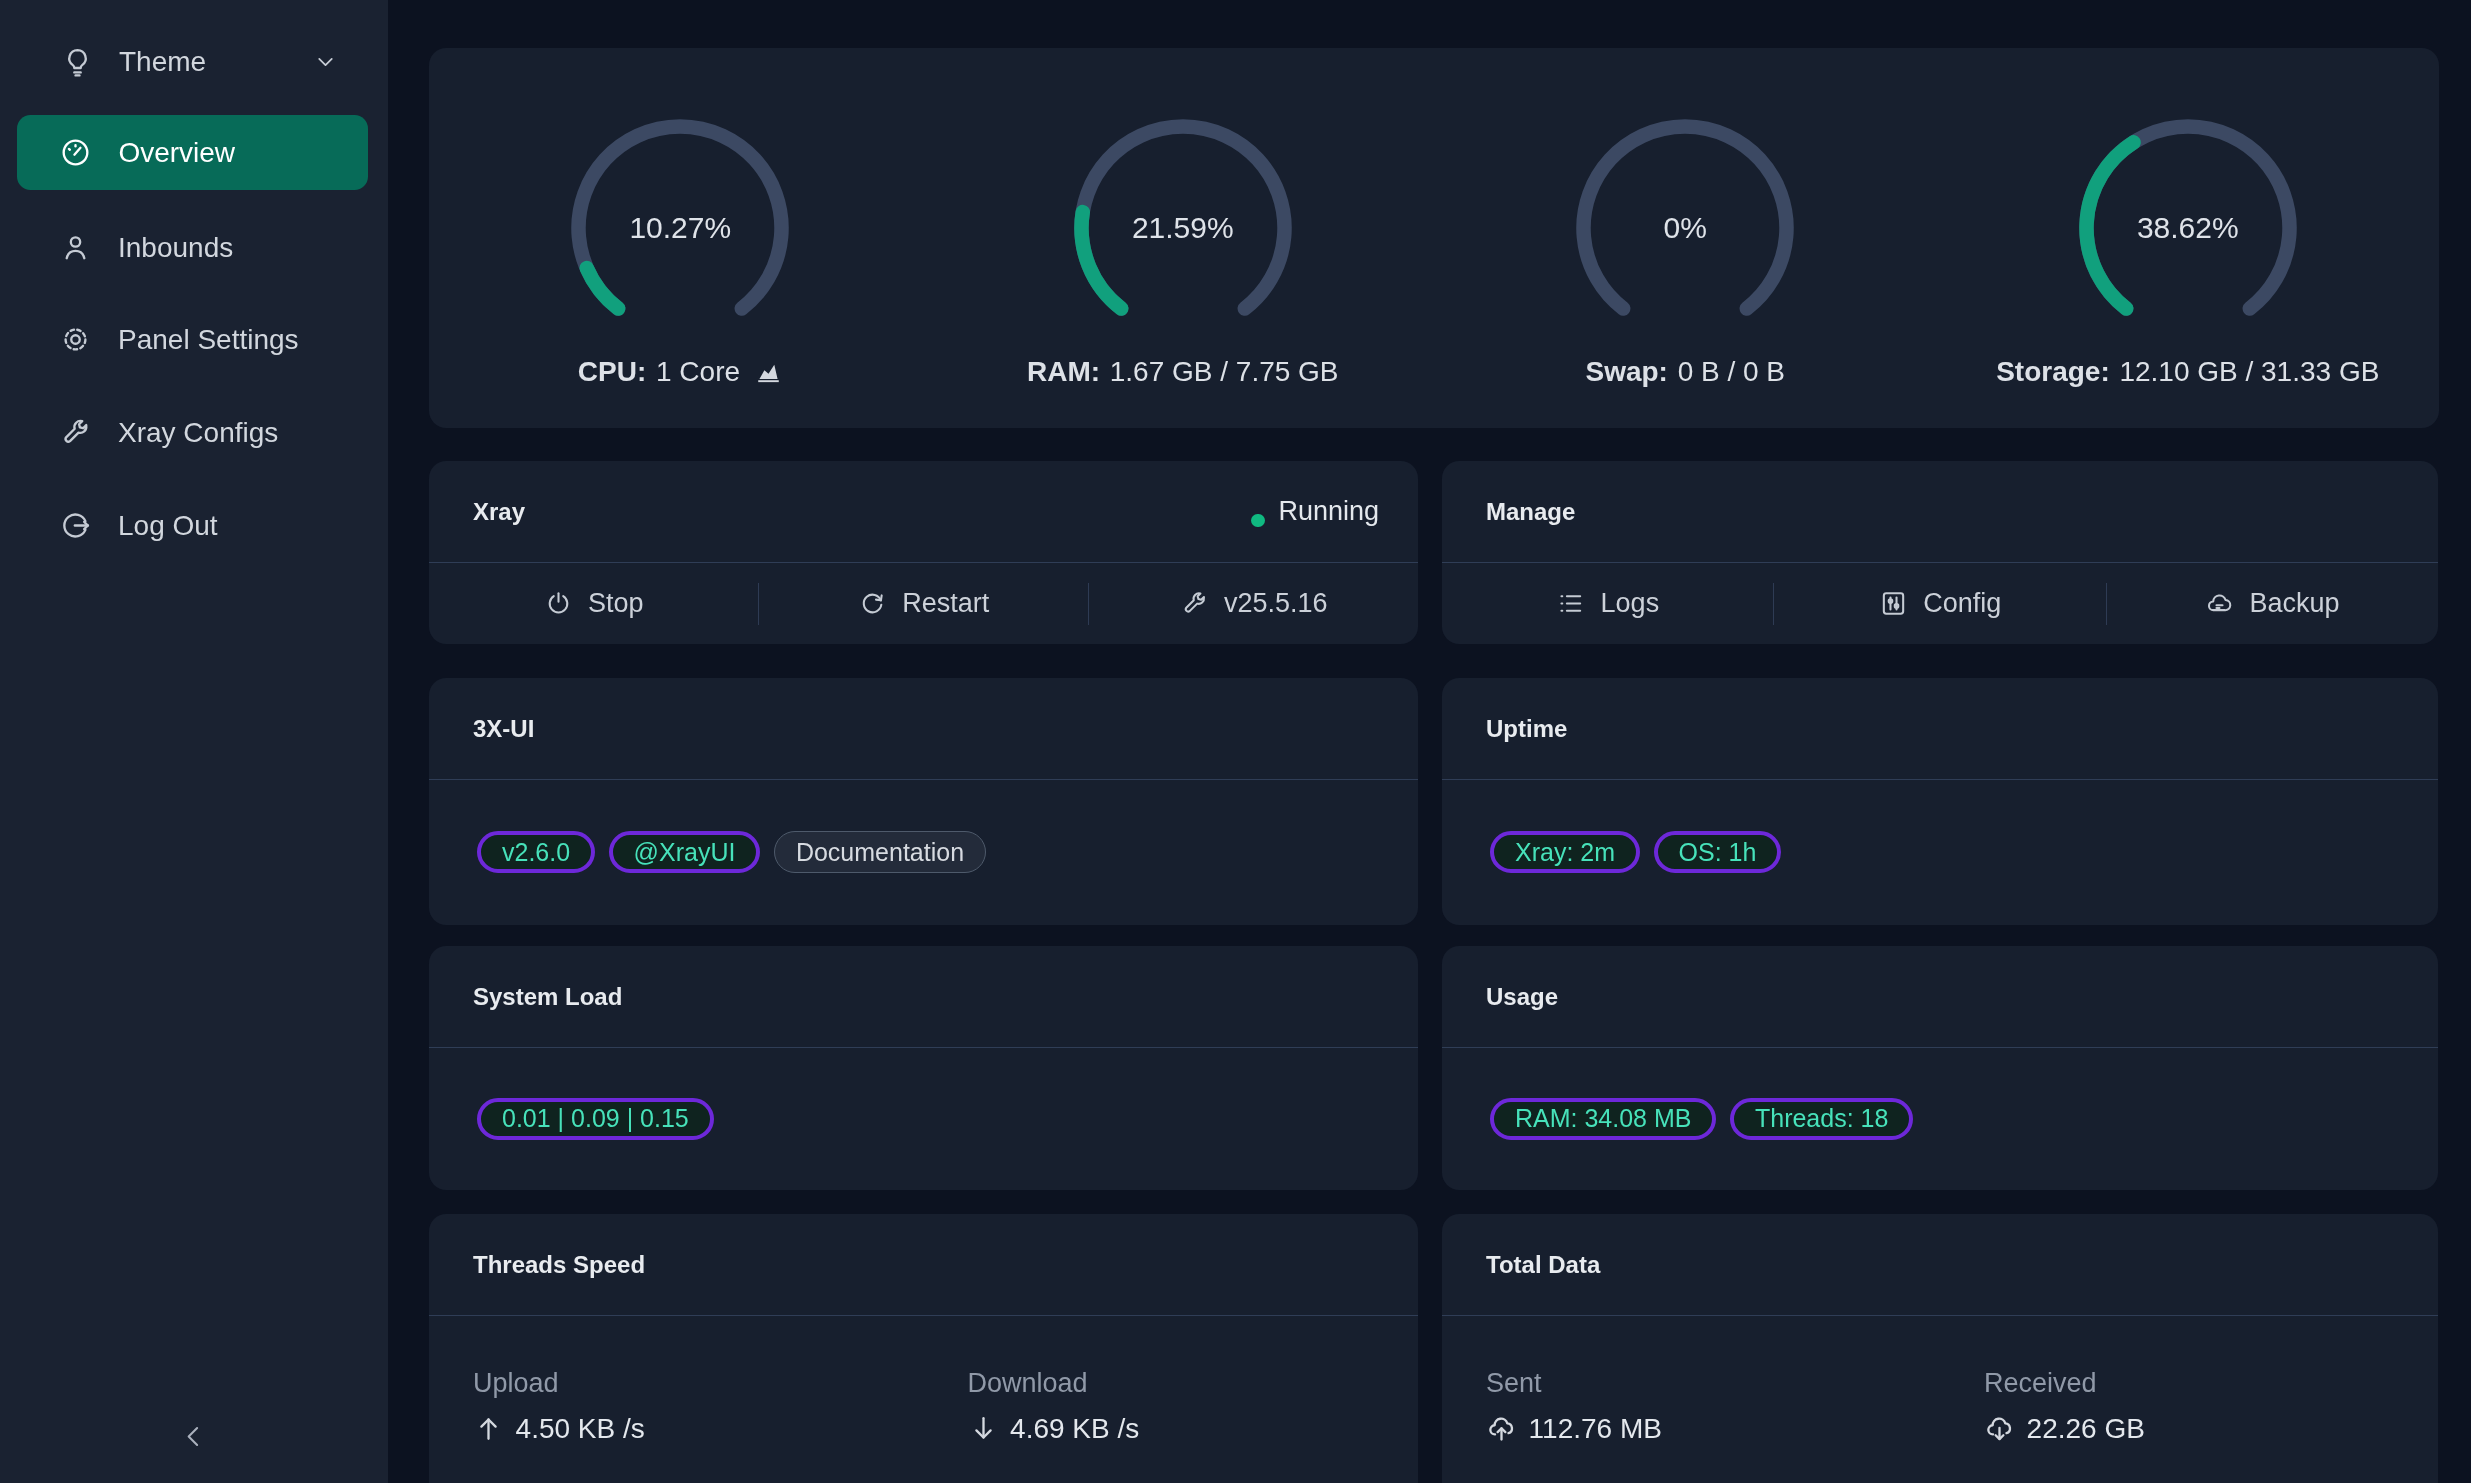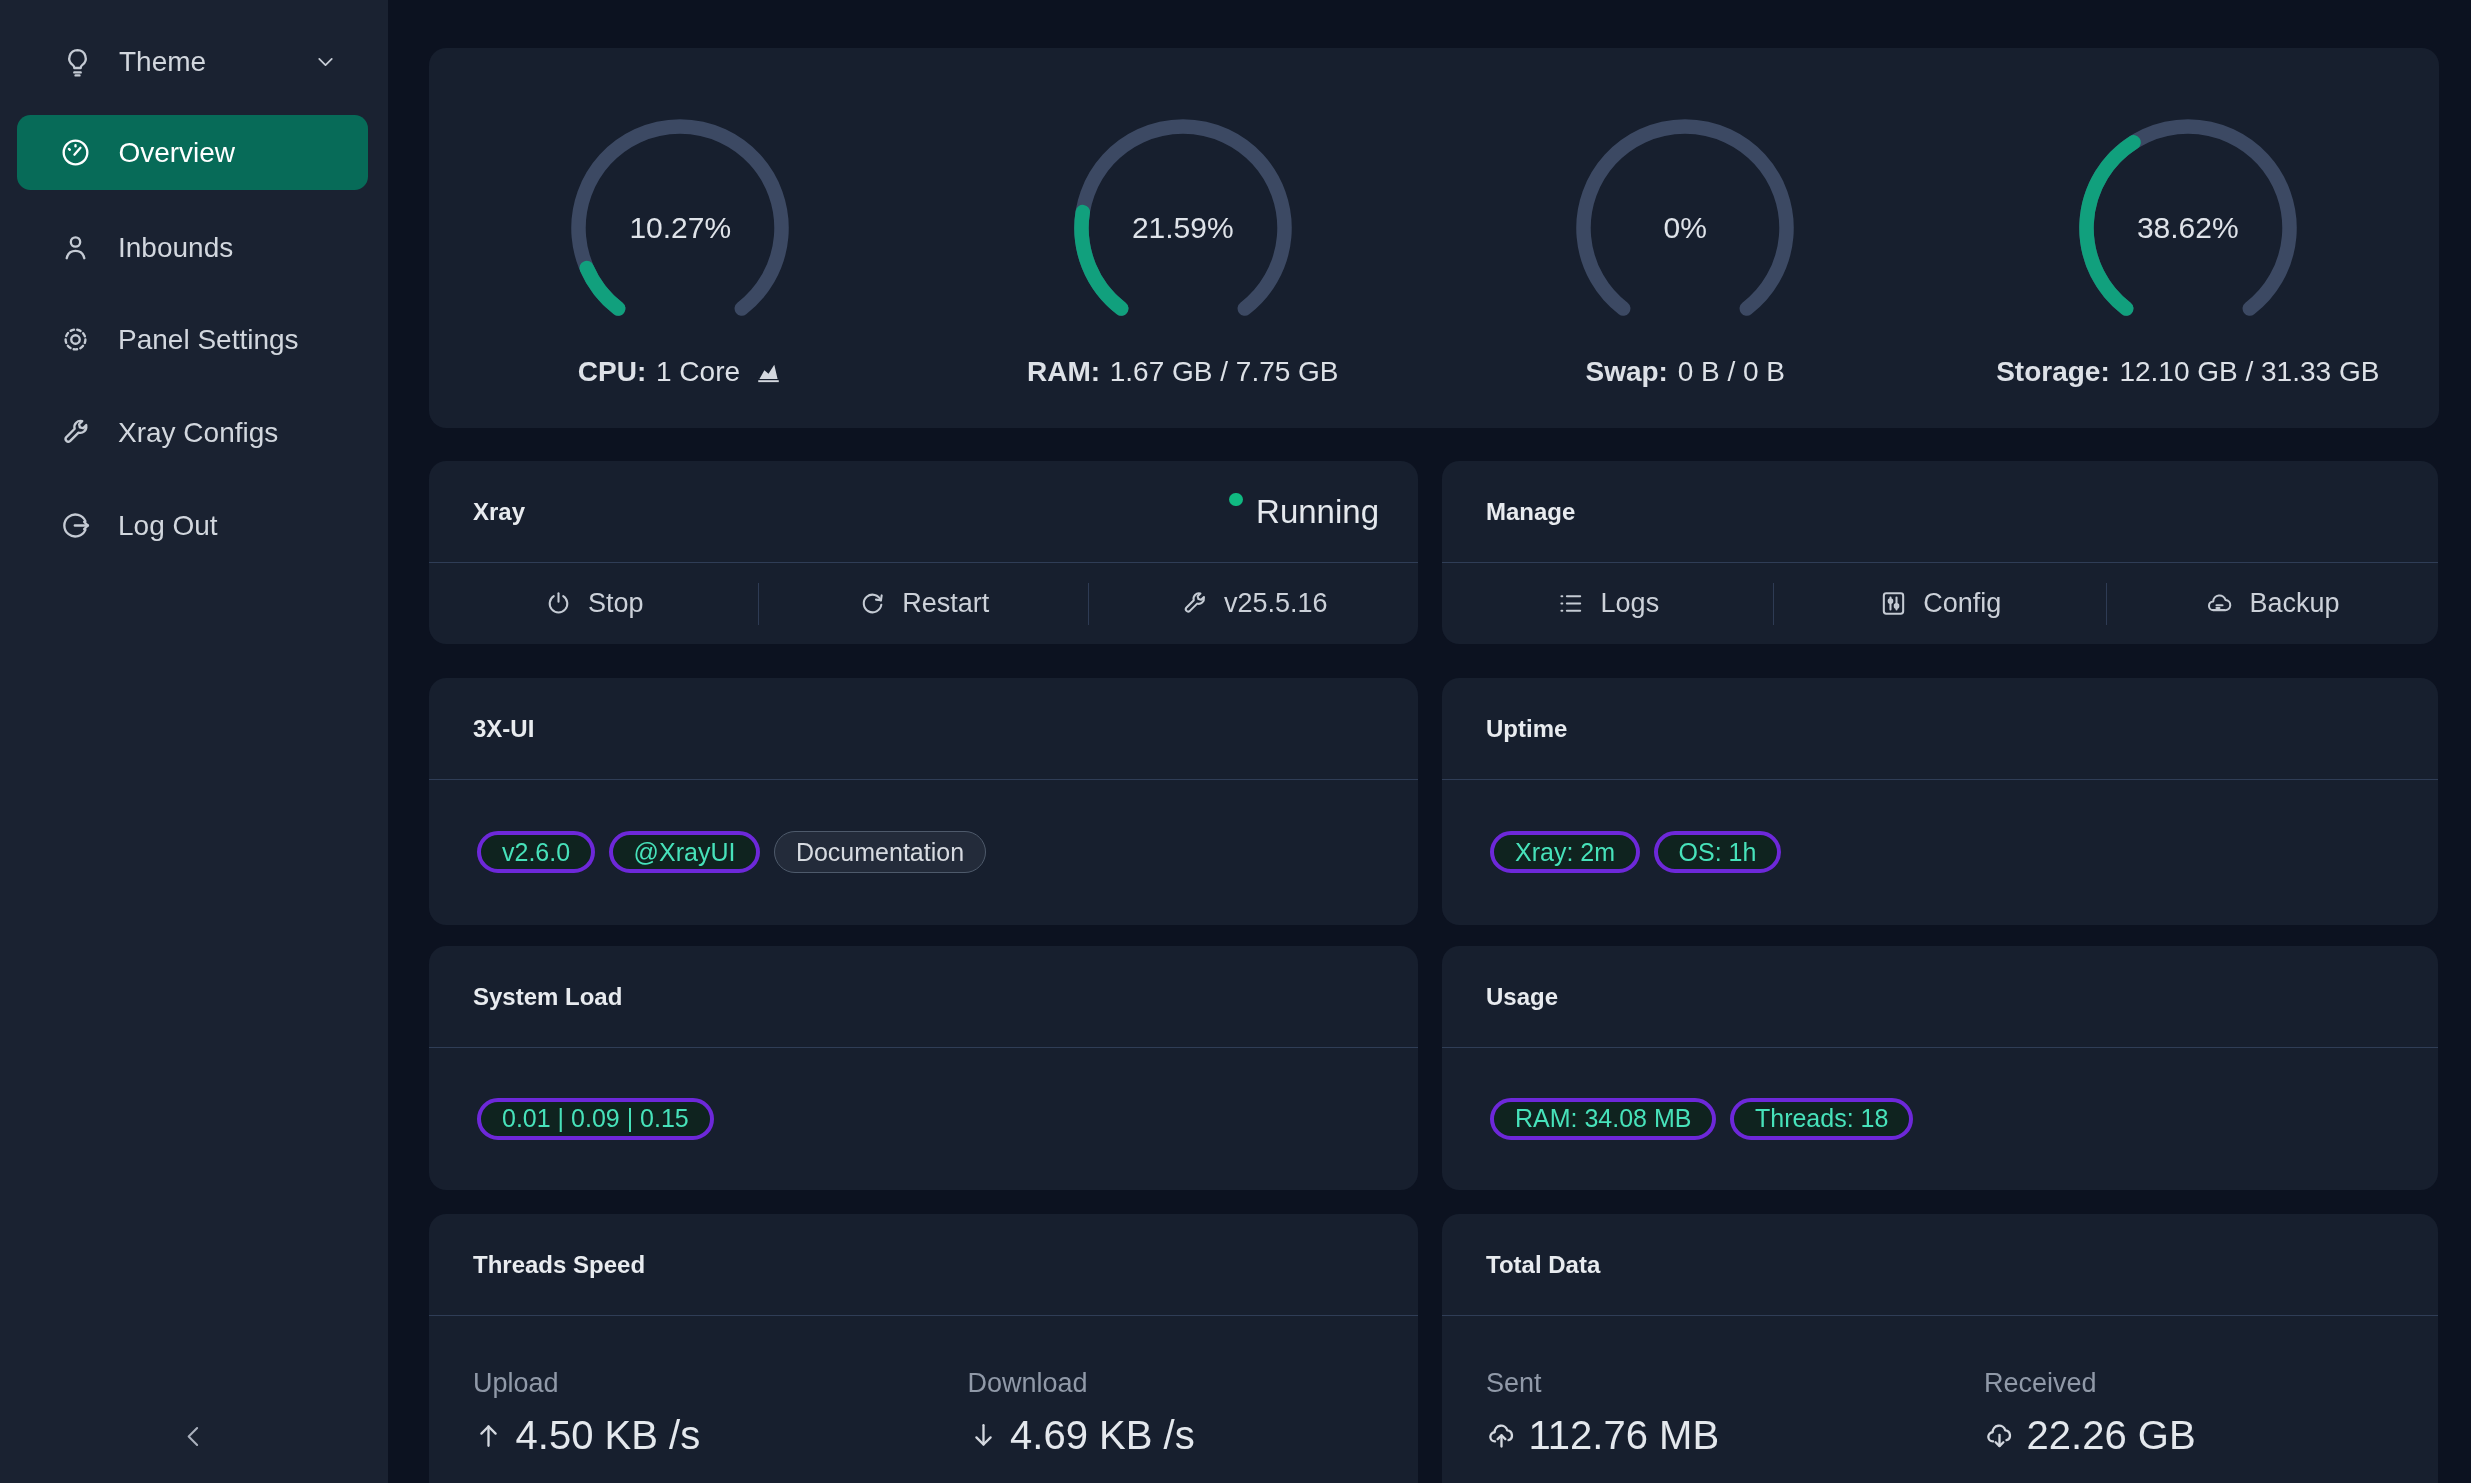--- a/index.html
+++ b/index.html
@@ -59,21 +59,21 @@
   .gauge-track { stroke:#3c4963; stroke-width:15; fill:none; stroke-linecap:round; }
   .gauge-prog  { stroke:#11a07d; stroke-width:15; fill:none; stroke-linecap:round; }
   .chart-ic { margin-left:3.9px; cursor:pointer; }
 
   .card-head {
     height:102px; display:flex; align-items:center; justify-content:space-between;
     padding:0 39px 0 44px; border-bottom:1px solid rgba(100,125,170,0.32);
   }
   .card-title { font-size:24px; font-weight:600; color:#e8ebef; }
 
-  .status { display:flex; align-items:flex-start; gap:13.5px; font-size:33px; color:#e4e8ed; }
+  .status { display:flex; align-items:flex-end; gap:13.5px; font-size:27px; color:#e4e8ed; }
   .status-dot { width:13.5px; height:13.5px; border-radius:50%; background:#10b981; }
 
   .btn-row { display:flex; align-items:stretch; height:81px; }
   .card-btn {
     flex:1; display:flex; align-items:center; justify-content:center; gap:15.4px;
     font-size:27px; color:#ccd1d9; cursor:pointer;
   }
   .btn-row { position:relative; }
   .btn-row .card-btn { border-left:none; }
   .btn-sep { width:1px; background:#2e3b54; align-self:center; height:42px; }
@@ -82,21 +82,21 @@
   .tag {
     height:42px; display:inline-flex; align-items:center; padding:0 21px;
     border-radius:21px; font-size:25px; white-space:nowrap;
   }
   .tag.green { color:#47e2ba; border:4px solid #6d28d9; background:#0f231f; }
   .tag.gray  { color:#d7dbe1; border:1px solid #4e5a6b; background:#232b3a; }
 
   .stat-cols { display:flex; padding-top:52px; }
   .stat-col { width:50%; padding-left:44px; }
   .stat-label { font-size:27px; color:#9099a8; }
-  .stat-value { margin-top:13.5px; font-size:40px; color:#e4e8ed; display:flex; align-items:center; gap:11.6px; }
+  .stat-value { margin-top:13.5px; font-size:28px; color:#e4e8ed; display:flex; align-items:center; gap:11.6px; }
   .stat-value .ic { stroke:#d4d8df; stroke-width:1.8; }
 </style>
 </head>
 <body style="background: rgb(12, 18, 32);">
 
 <aside class="sidebar" style="background: rgb(26, 34, 49);">
 
   <div class="theme-row">
     <span>
       <svg class="ic" width="33" height="33" viewBox="0 0 24 24">

